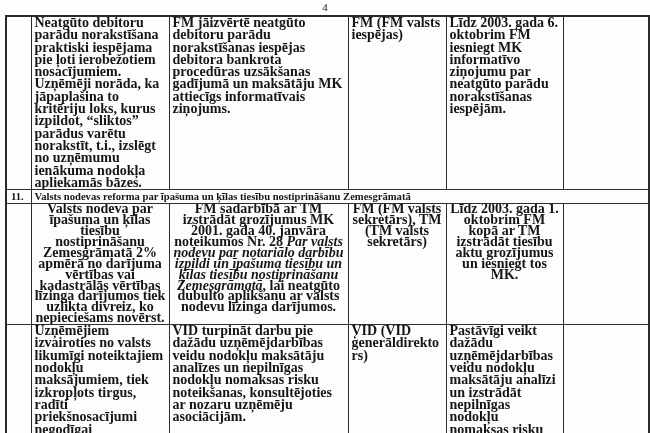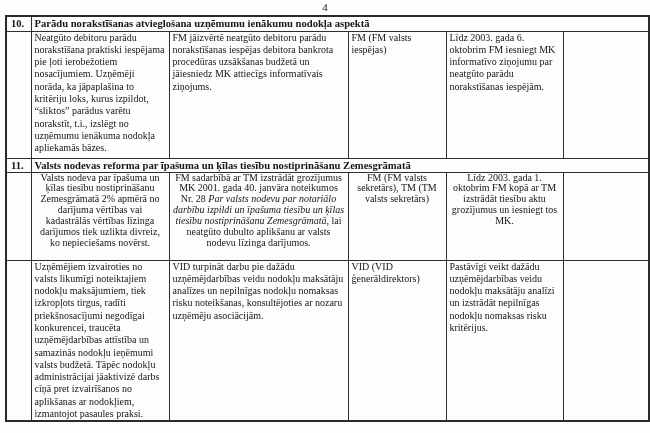--- a/index.html
+++ b/index.html
@@ -29,24 +29,25 @@
     top: 15px;
     width: 643px;
     border-collapse: collapse;
     table-layout: fixed;
     border: 2px solid #2a2a2a;
   }
   td {
     border: 1px solid #2e2e2e;
     vertical-align: top;
     padding: 0 3px 0 3px;
-    font-size: 10px;
+    font-size: 14px;
     line-height: 12.3px;
     overflow: hidden;
     word-wrap: break-word;
+    font-weight: bold;
   }
   tr.section-header td {
     font-weight: bold;
     font-size: 10.6px;
     line-height: 12px;
     padding-top: 1px;
   }
   td.num {
     font-weight: bold;
     font-size: 10.6px;
@@ -70,28 +71,24 @@
   <colgroup>
     <col style="width:25px">
     <col style="width:138px">
     <col style="width:179px">
     <col style="width:98px">
     <col style="width:117px">
     <col style="width:86px">
   </colgroup>
 
   <tbody>
-      <tr class="section-header hdr-10">
-    <td class="num">10.</td>
-    <td colspan="5">Parādu norakstīšanas atvieglošana uzņēmumu ienākumu nodokļa aspektā</td>
-  </tr>
   <tr class="body-10">
     <td></td>
     <td>Neatgūto debitoru parādu norakstīšana praktiski iespējama pie ļoti ierobežotiem nosacījumiem. Uzņēmēji norāda, ka jāpaplašina to kritēriju loks, kurus izpildot, “sliktos” parādus varētu norakstīt, t.i., izslēgt no uzņēmumu ienākuma nodokļa apliekamās bāzes.</td>
-    <td><span>FM jāizvērtē neatgūto debitoru parādu norakstīšanas iespējas debitora bankrota procedūras uzsākšanas budžetā un jāiesniedz MK attiecīgs informatīvais ziņojums.</span></td>
+    <td><span>FM jāizvērtē neatgūto debitoru parādu norakstīšanas iespējas debitora bankrota procedūras uzsākšanas gadījumā un maksātāju MK attiecīgs informatīvais ziņojums.</span></td>
     <td>FM (FM valsts iespējas)</td>
     <td>Līdz 2003. gada 6. oktobrim FM iesniegt MK informatīvo ziņojumu par neatgūto parādu norakstīšanas iespējām.</td>
     <td></td>
   </tr>
 
   <tr class="section-header hdr-11">
     <td class="num">11.</td>
     <td colspan="5">Valsts nodevas reforma par īpašuma un ķīlas tiesību nostiprināšanu Zemesgrāmatā</td>
   </tr>
   <tr class="body-11">

